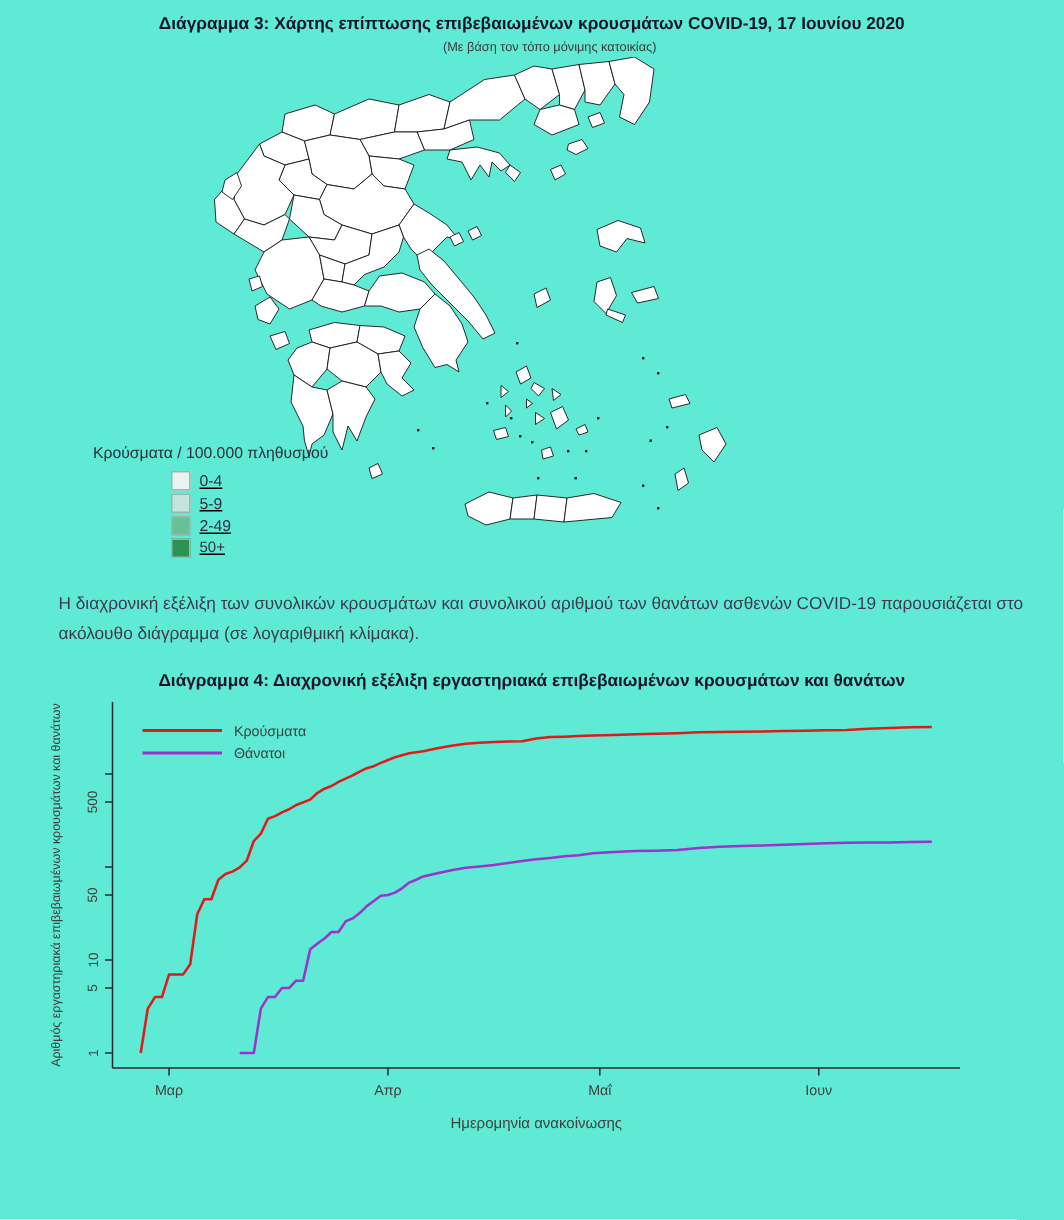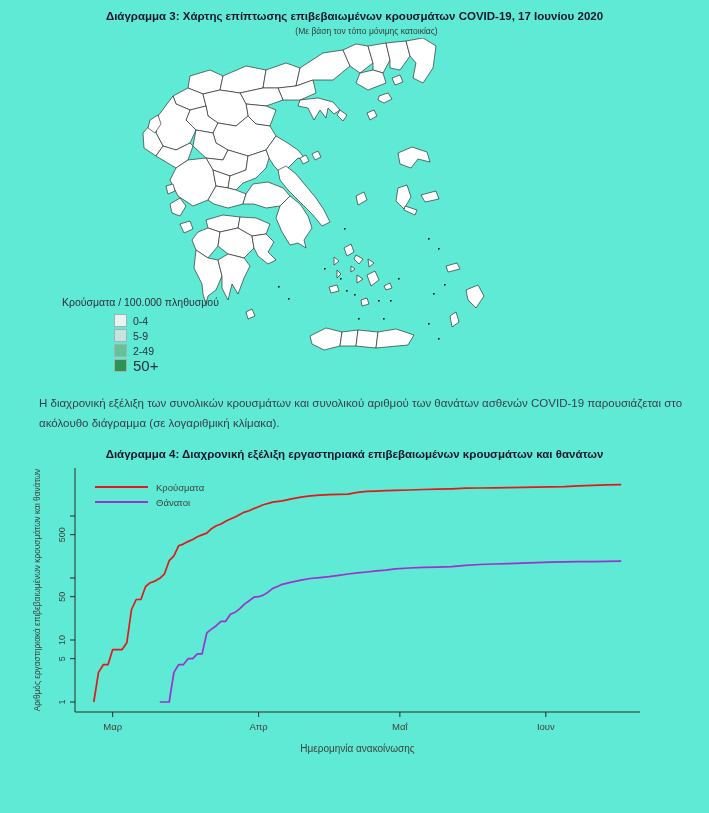--- a/index.html
+++ b/index.html
@@ -7,21 +7,21 @@
         font-family:"Liberation Sans","DejaVu Sans",sans-serif;overflow:hidden;padding-left:45px;}
   .fig-title{position:absolute;left:0;width:709px;text-align:center;
              font-size:11.5px;font-weight:bold;color:#14142b;}
   .fig-subtitle{position:absolute;left:12px;width:709px;text-align:center;
                 font-size:8.5px;color:#3a3a3a;}
   .map-wrap{position:absolute;left:128px;top:38px;width:400px;height:350px;}
   .map-wrap svg{width:100%;height:100%;}
   .map-wrap path{stroke:#151515;stroke-width:0.6;stroke-linejoin:round;fill:#fff;}
   .map-legend{position:absolute;left:62px;top:296px;width:220px;}
   .map-legend-title{font-size:10.5px;color:#2e2e3e;margin-bottom:5px;}
-  .legend-row{display:flex;align-items:center;padding-left:52px;height:15px;}
+  .legend-row{display:flex;align-items:center;padding-left:52px;height:15px;text-decoration:underline;}
   .legend-swatch{width:11px;height:11px;margin-right:6px;border:0.5px solid #9db5ae;}
   .body-text{position:absolute;left:27px;width:662px;font-size:11.5px;
              line-height:20px;color:#3c3c4e;margin:12px;}
   #chart{position:absolute;left:0;top:460px;}
   #chart text{font-family:"Liberation Sans","DejaVu Sans",sans-serif;fill:#3f3f3f;}
 </style>
 </head>
 <body>
 <div class="page">
 
@@ -133,21 +133,21 @@
     <div class="legend-row">
       <span class="legend-swatch" style="background: rgb(199, 227, 221);"></span>
       <span style="font-size:10.5px;color:#2e2e3e">5-9</span>
     </div>
     <div class="legend-row">
       <span class="legend-swatch" style="background: rgb(103, 192, 150);"></span>
       <span style="font-size:10.5px;color:#2e2e3e">2-49</span>
     </div>
     <div class="legend-row">
       <span class="legend-swatch" style="background: rgb(45, 147, 85);"></span>
-      <span style="font-size:15px;color:#2e2e3e">50+</span>
+      <span style="font-size:10px;color:#2e2e3e">50+</span>
     </div>
   </div>
 
   <p class="body-text" style="top:381px">Η διαχρονική εξέλιξη των συνολικών κρουσμάτων και συνολικού αριθμού των θανάτων ασθενών COVID-19 παρουσιάζεται στο ακόλουθο διάγραμμα (σε λογαριθμική κλίμακα).</p>
 
   <div class="fig-title" style="top:448px">Διάγραμμα 4: Διαχρονική εξέλιξη εργαστηριακά επιβεβαιωμένων κρουσμάτων και θανάτων</div>
 
   <svg id="chart" width="709" height="312">
       <line x1="75" y1="8" x2="75" y2="252" stroke="#2a2a2a" stroke-width="1"></line>
       <line x1="75" y1="252" x2="640" y2="252" stroke="#2a2a2a" stroke-width="1"></line>

